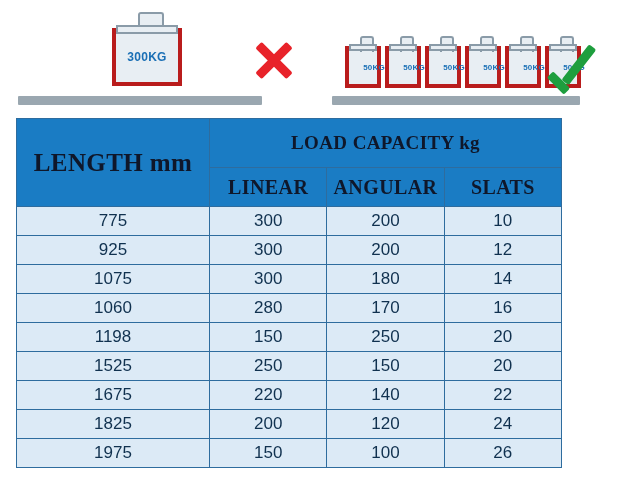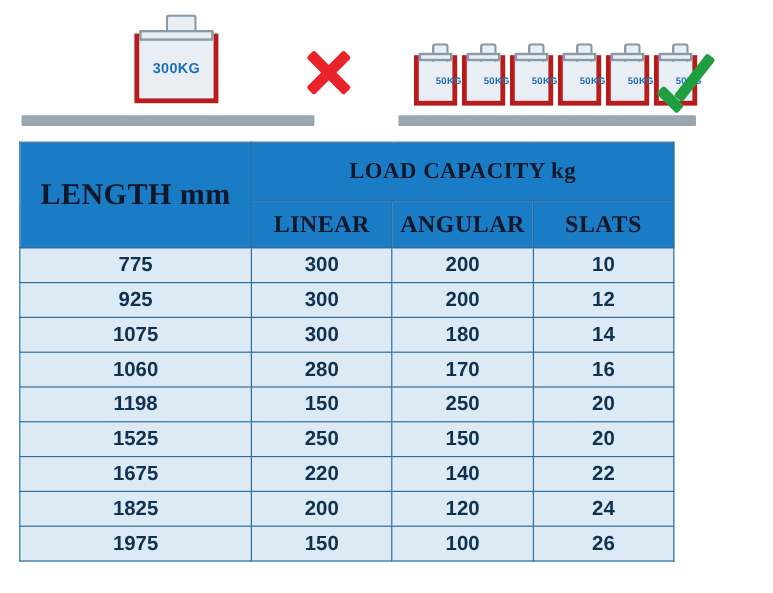--- a/index.html
+++ b/index.html
@@ -187,21 +187,21 @@
   }
   .sub-th {
     font-size: 20px;
     letter-spacing: 0.4px;
     height: 36px;
   }
   tbody td {
     background: #dceaf6;
     font-size: 17px;
     height: 26px;
-    font-weight: bold;
+    font-weight: normal;
     margin-left: 26px;
   }
   tbody tr td:first-child { font-size: 17px; }
   .col-linear { width: 118px; }
   .col-angular { width: 130px; }
   .col-slats { width: 108px; }
 
   
   #bottom-strip {
     position: absolute;

